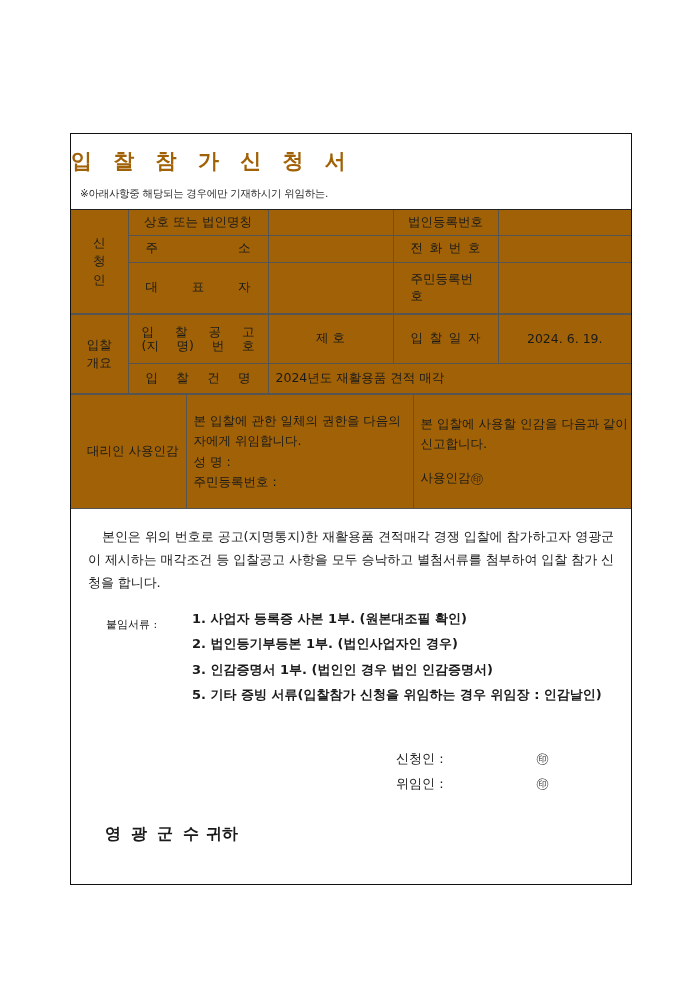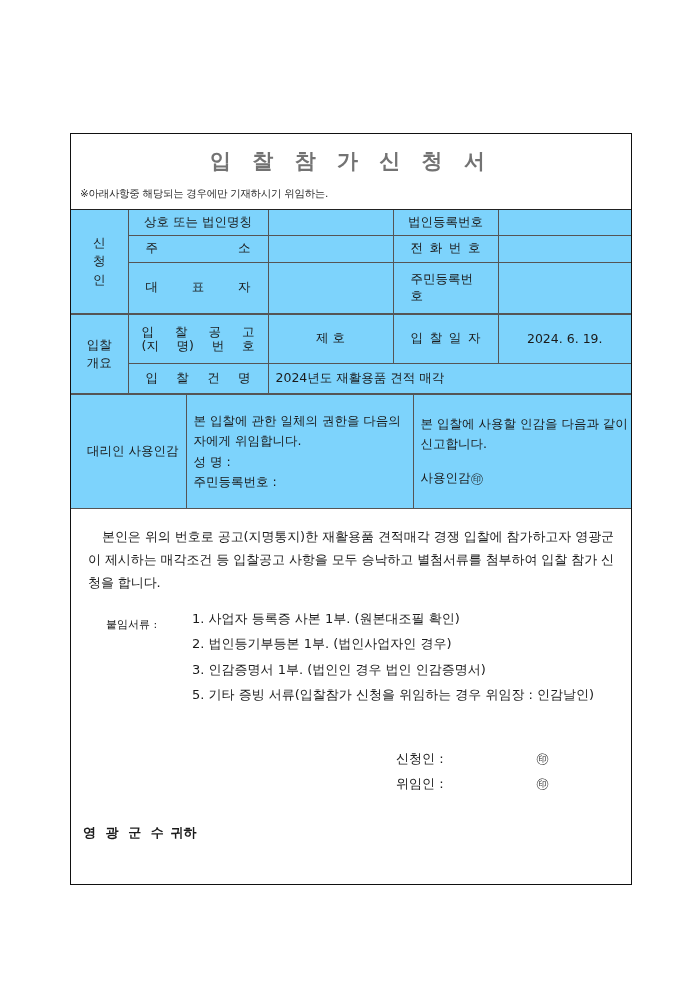--- a/index.html
+++ b/index.html
@@ -38,27 +38,27 @@
   
   .title-block {
     position: absolute;
     left: 0; top: 0;
     width: 100%;
     height: 76px;
     border-bottom: 1.3px solid #222;
     box-sizing: border-box;
   }
   .doc-title {
-    text-align: center;
+    text-align: left;
     font-family: "DejaVu Serif", "Liberation Serif", serif;
     font-weight: bold;
     font-size: 21px;
     letter-spacing: 7px;
     padding-top: 13px;
-    color: #737373;
+    color: #a16207;
   }
   .doc-note {
     font-size: 10.5px;
     padding-left: 9px;
     padding-top: 12px;
     color: #2a2a2a;
     letter-spacing: -0.3px;
   }
 
   
@@ -70,21 +70,21 @@
     table-layout: fixed;
     box-sizing: border-box;
   }
   .tbl td {
     border: 0.9px solid #555;
     font-size: 12.5px;
     color: #1a1a1a;
     padding: 0 7px;
     vertical-align: middle;
     box-sizing: border-box;
-    background: #7dd3fc;
+    background: #a16207;
   }
   .tbl td.noleft  { border-left: none; }
   .tbl td.noright { border-right: none; }
   .tbl td.notop   { border-top: none; }
 
   .vertlabel {
     text-align: center;
     font-size: 13px;
     line-height: 1.45;
     letter-spacing: 0px;
@@ -165,21 +165,21 @@
     top: 8px;
     width: 78px;
     font-size: 11px;
   }
   .attach-list {
     margin: 0;
     padding: 0;
     list-style: none;
     padding-left: 86px;
   }
-  .attach-list li { white-space: nowrap; }
+  .attach-list li { white-space: nowrap; font-weight: bold; }
 
   .signers {
     position: absolute;
     left: 0;
     width: 100%;
     font-size: 13px;
     line-height: 1.95;
   }
   .signer-row {
     position: relative;
@@ -189,24 +189,24 @@
     position: absolute;
     left: 325px;
   }
   .signer-seal {
     position: absolute;
     left: 465px;
   }
 
   .recipient {
     position: absolute;
-    left: 12px;
-    font-family: Liberation Sans, sans-serif;
+    left: 34px;
+    font-family: Liberation Serif, serif;
     font-weight: bold;
-    font-size: 13px;
+    font-size: 16px;
     letter-spacing: 3px;
   }
   .recipient .hon { letter-spacing: 0px; font-weight: bold; }
 </style>
 </head>
 <body>
 
 <div class="page">
   <div class="form-frame">
 

